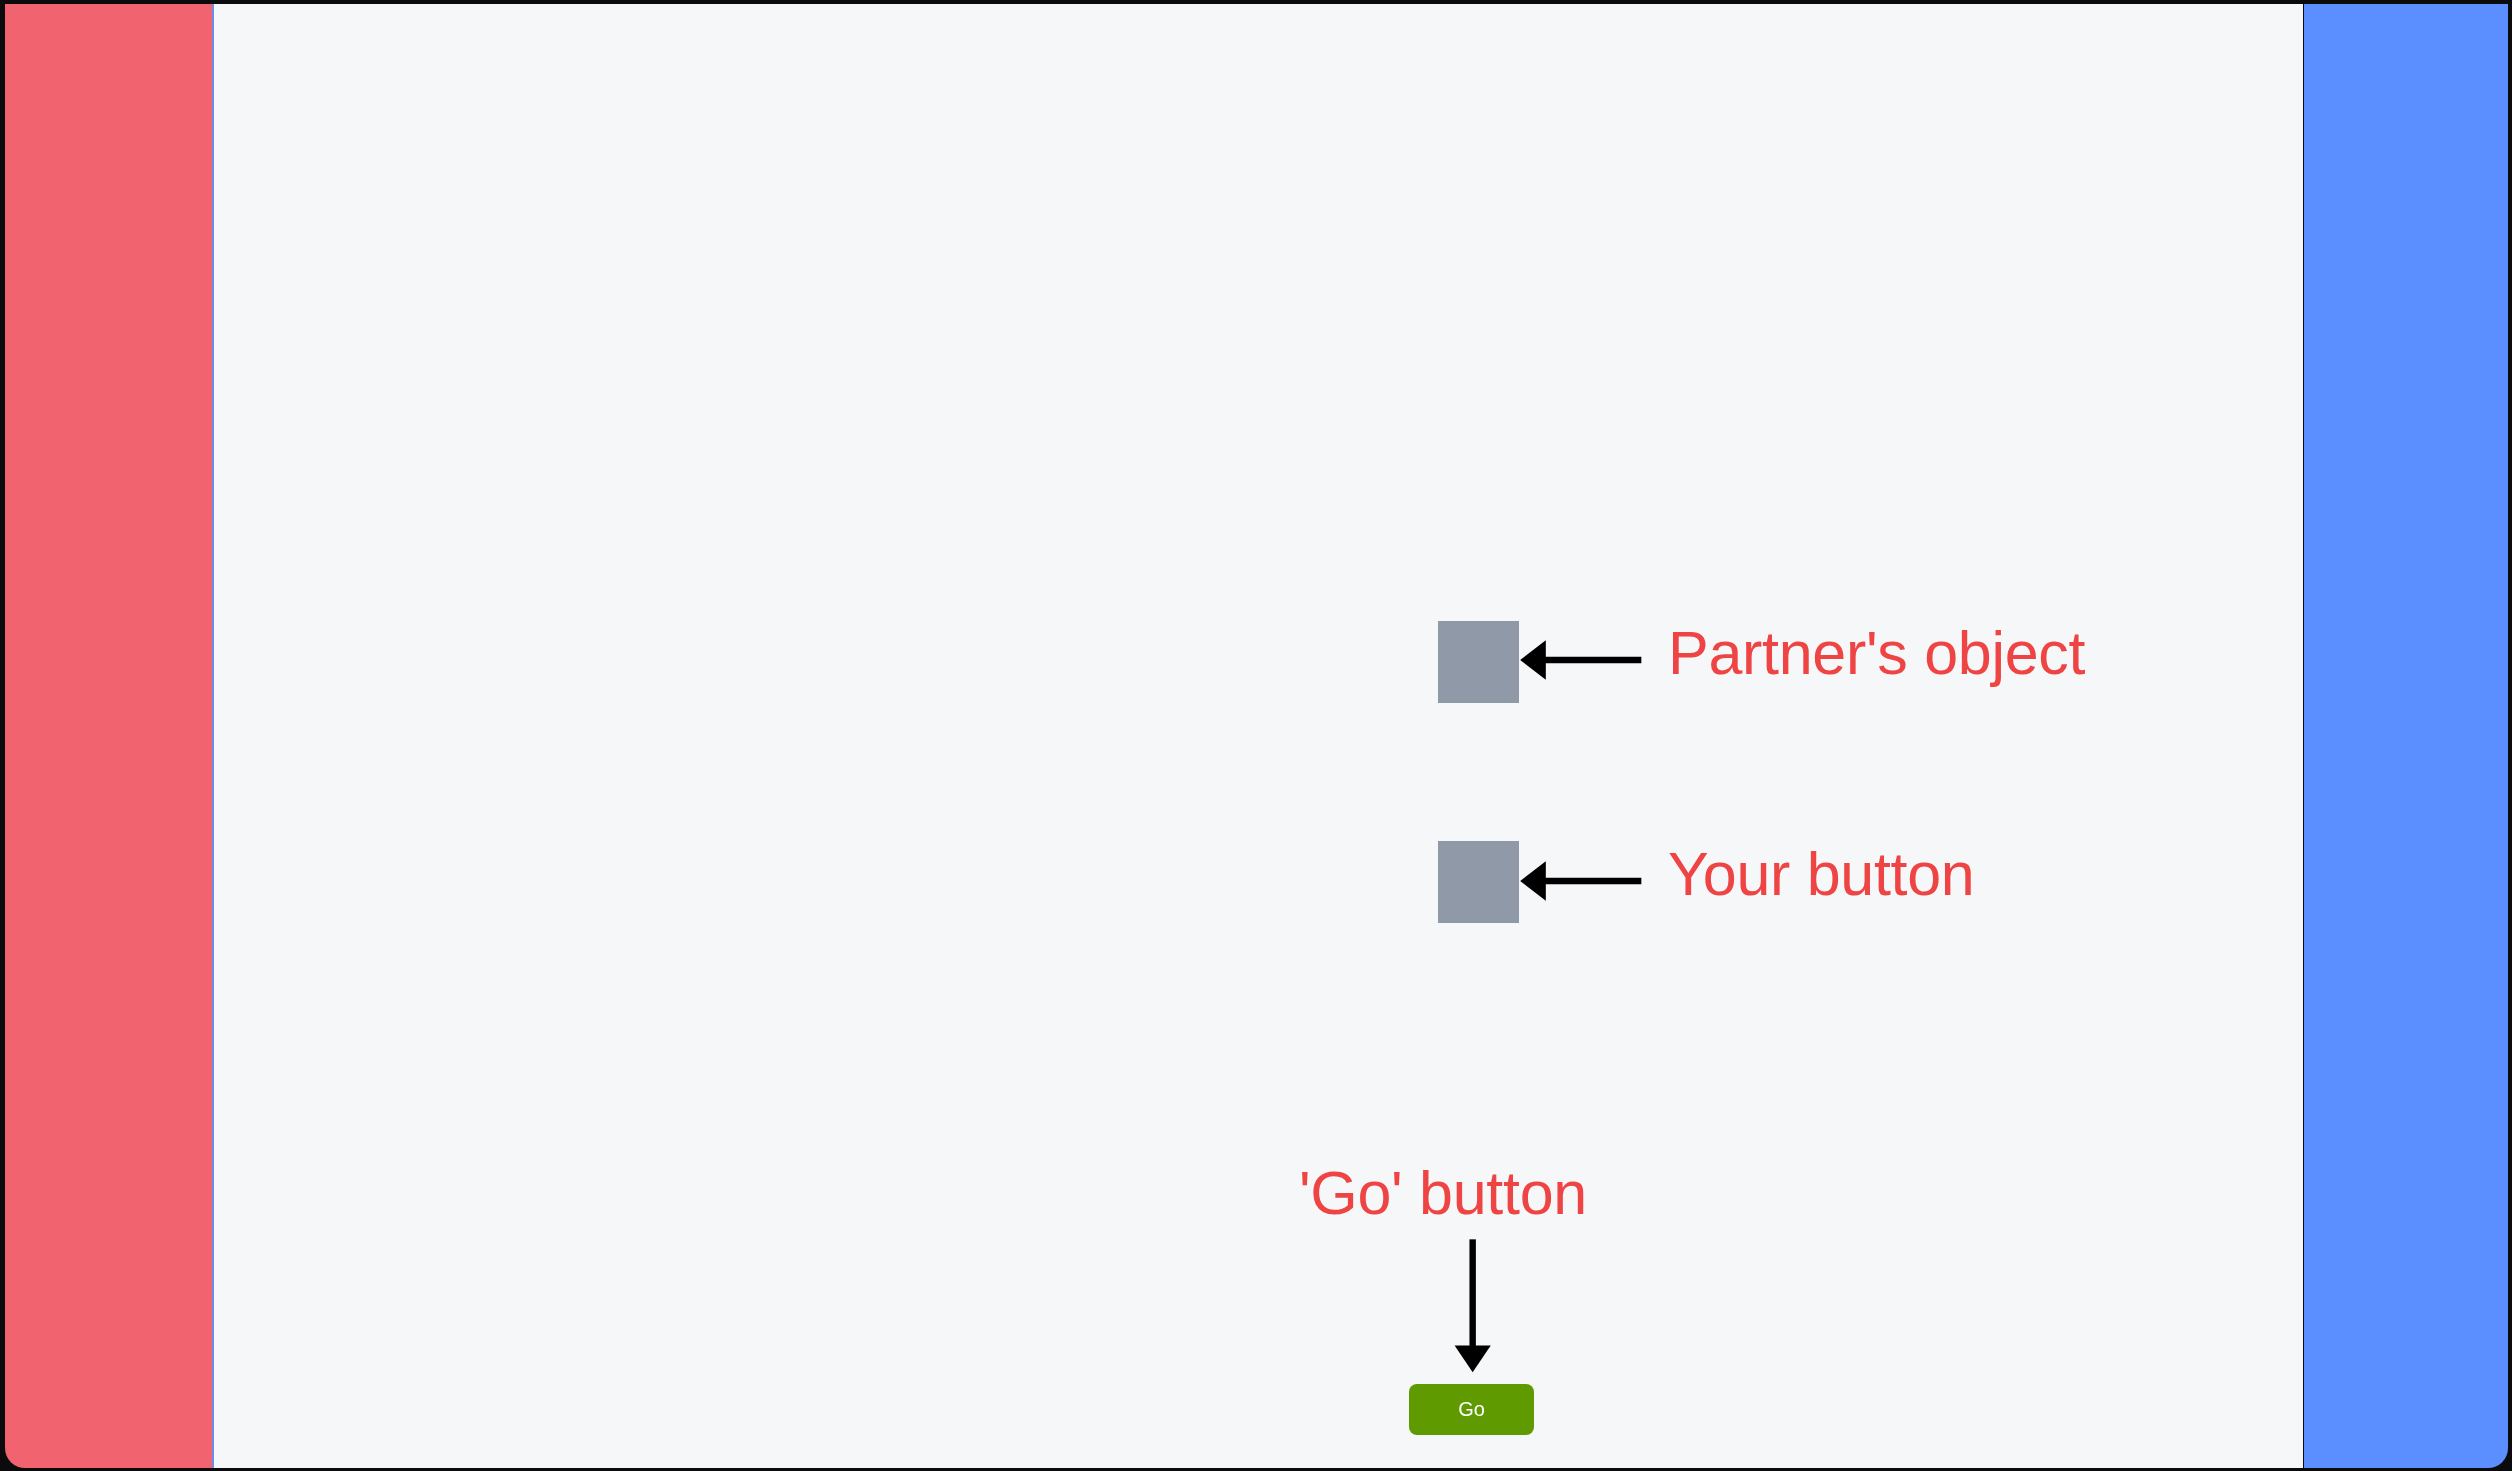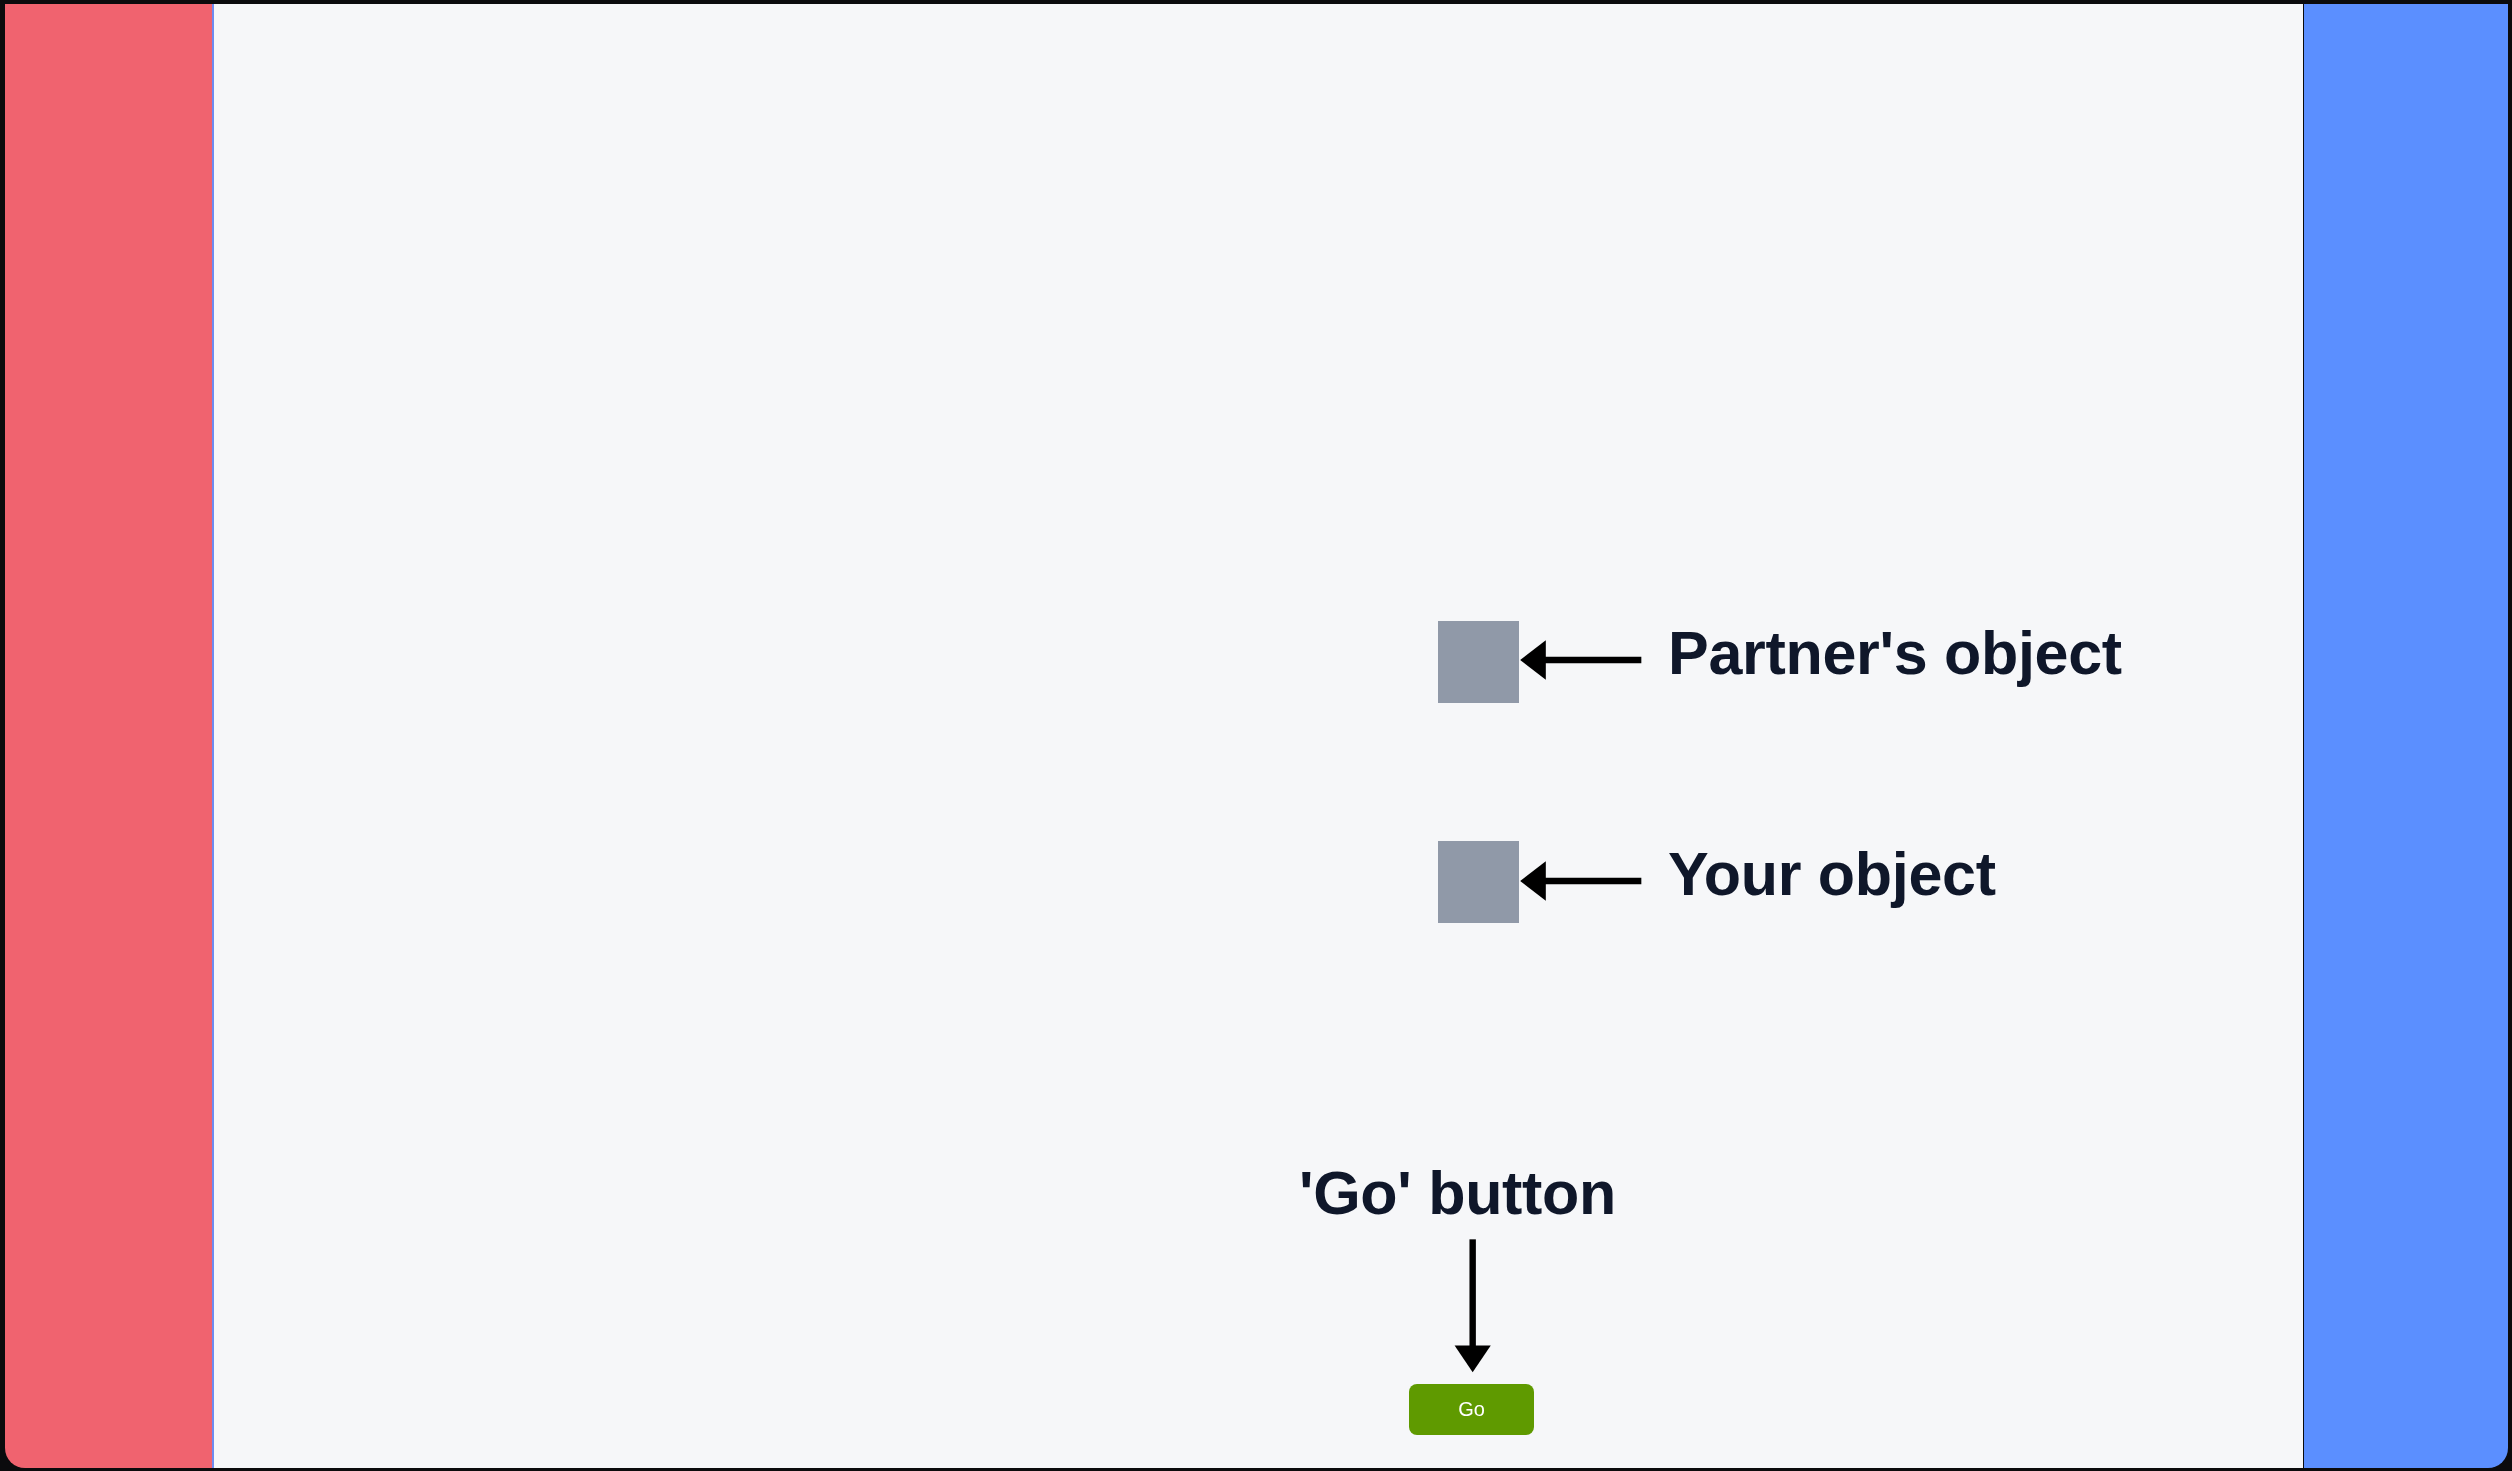--- a/index.html
+++ b/index.html
@@ -70,23 +70,23 @@
     left: 1223px;
     top: 1233px;
     width: 76px;
     height: 140px;
     overflow: visible;
   }
 
   
   .anno-label {
     position: absolute;
-    color: #0f172a;
+    color: #ef4444;
     font-size: 61px;
-    font-weight: 700;
+    font-weight: 400;
     line-height: 1;
     white-space: nowrap;
     letter-spacing: -0.3px;
   }
   #partner-label { left: 1454px; top: 619px; }
   #your-label    { left: 1454px; top: 840px; }
   #go-anno-label { left: 1085px; top: 1159px; }
 
   
   #go-button {
@@ -126,21 +126,21 @@
 
     <div class="anno-label" id="partner-label">Partner's object</div>
 
     <div class="object-square" id="your-square"></div>
 
     <svg class="arrow-left" id="your-arrow" viewBox="0 0 230 120" xmlns="http://www.w3.org/2000/svg">
       <line x1="222" y1="60" x2="48" y2="60" stroke="#000000" stroke-width="11"></line>
       <polygon points="14,60 58,26 58,94" fill="#000000"></polygon>
     </svg>
 
-    <div class="anno-label" id="your-label">Your object</div>
+    <div class="anno-label" id="your-label">Your button</div>
 
     <div class="anno-label" id="go-anno-label">'Go' button</div>
 
     <svg class="arrow-down" viewBox="0 0 130 240" xmlns="http://www.w3.org/2000/svg">
       <line x1="61" y1="4" x2="61" y2="196" stroke="#000000" stroke-width="11"></line>
       <polygon points="61,232 30,186 92,186" fill="#000000"></polygon>
     </svg>
 
     <button id="go-button">Go</button>
 

